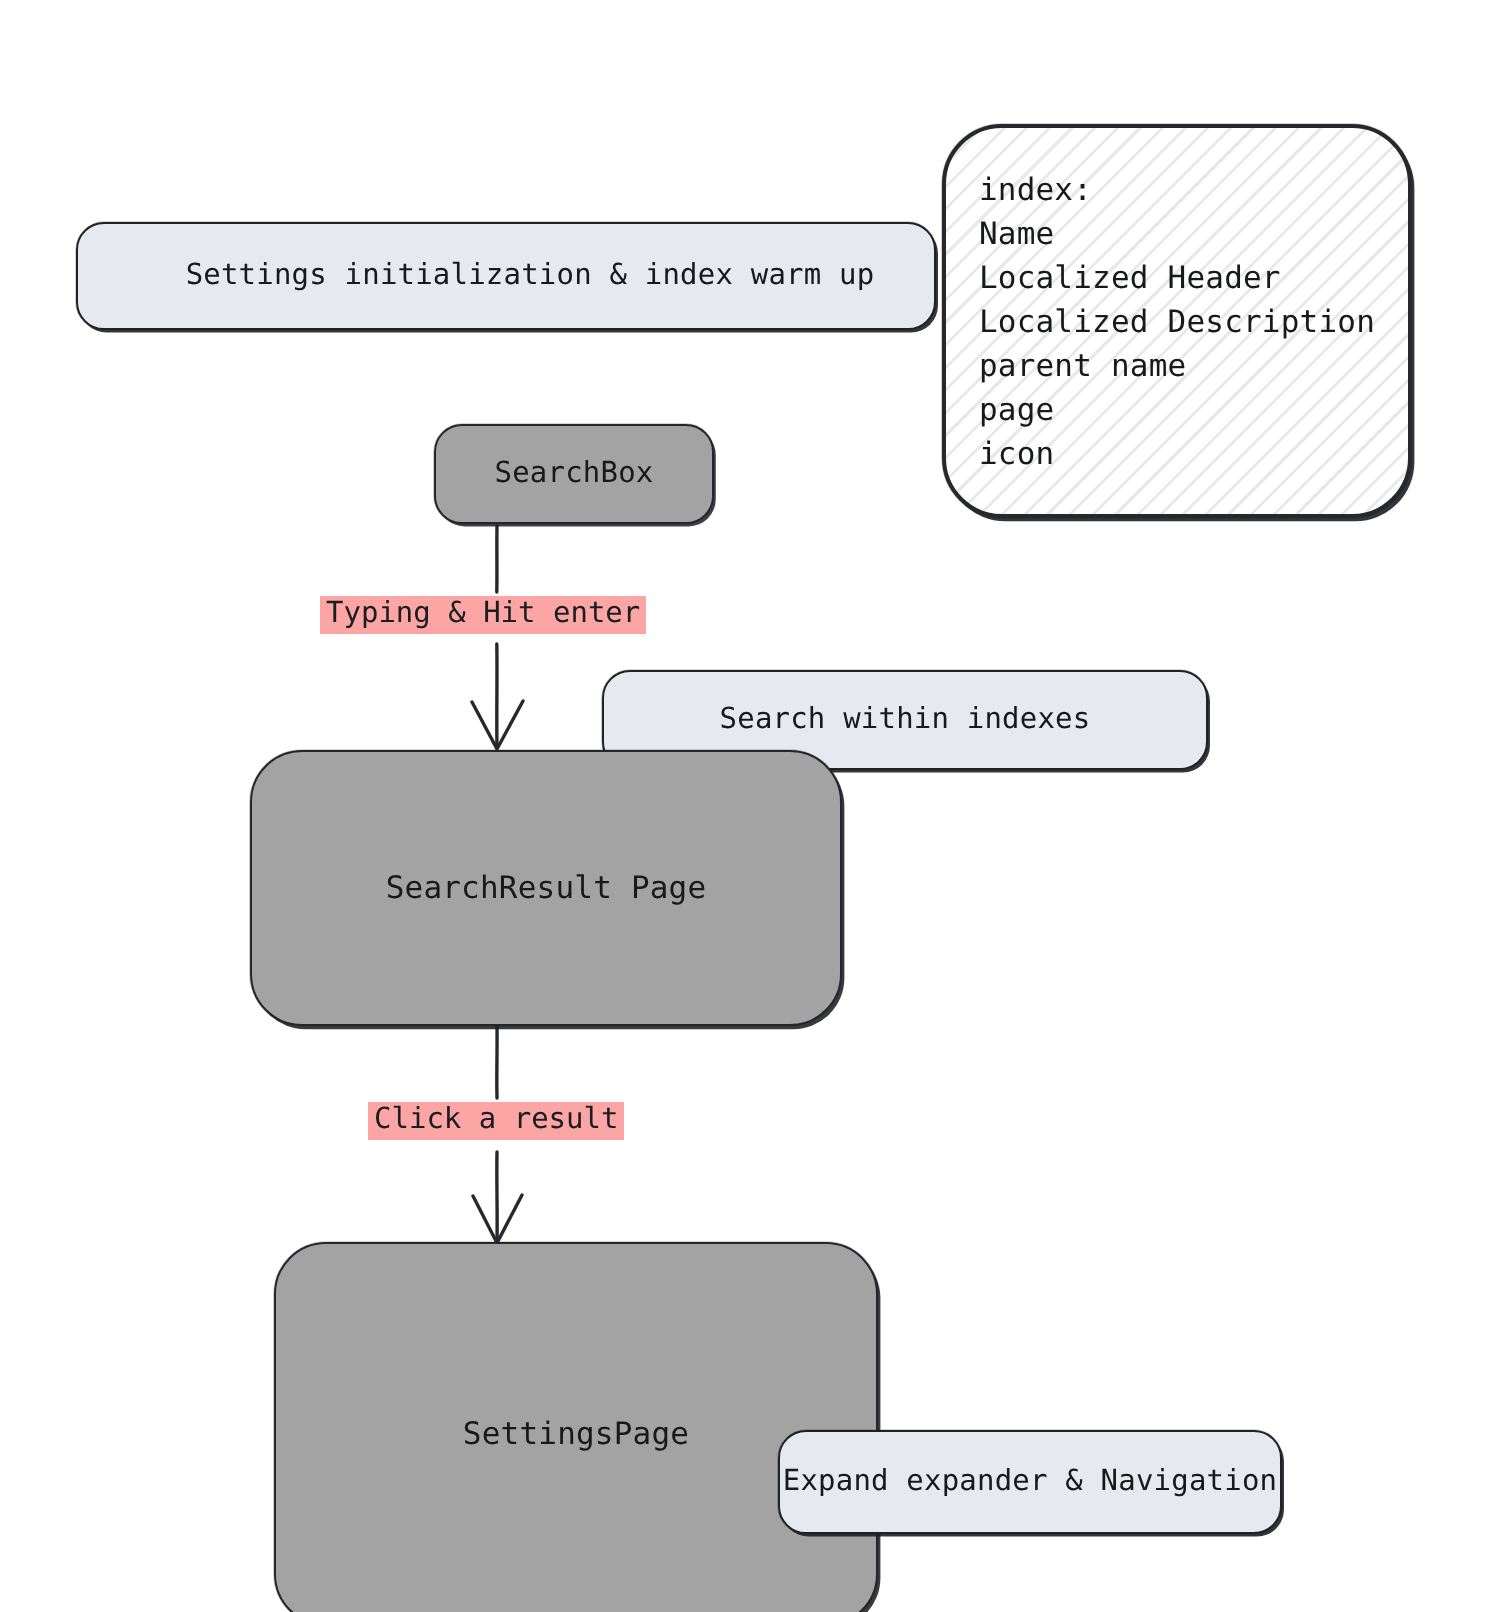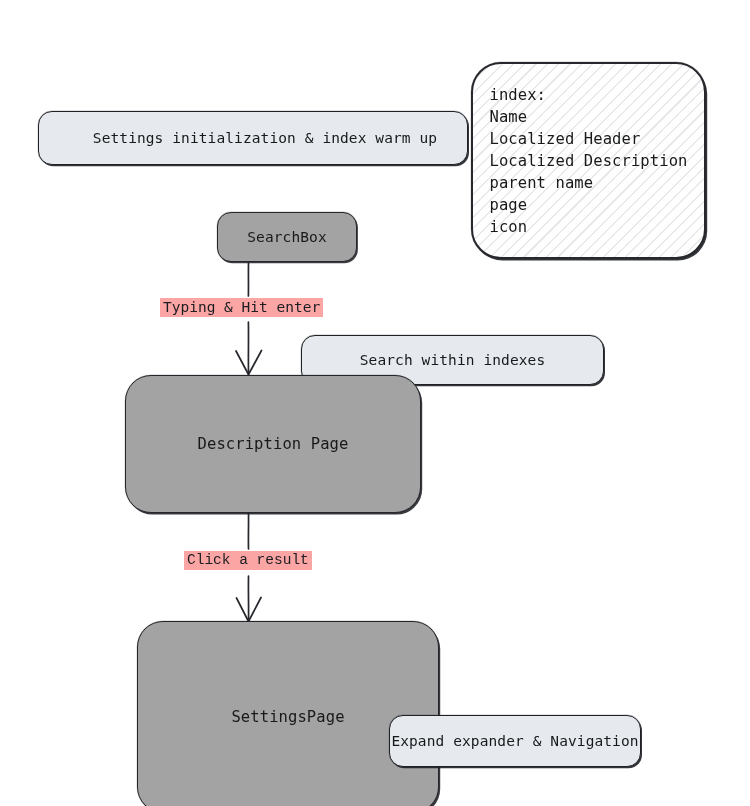--- a/index.html
+++ b/index.html
@@ -139,24 +139,24 @@
 
 <div class="edge-label" style="left:160px; top:298px;">
   <span>Typing &amp; Hit enter</span>
 </div>
 
 <div class="node node-note" style="left:301px; top:322px; width:303px; height:50px;margin-top:13px;">
   <span class="node-label">Search within indexes</span>
 </div>
 
 <div class="node node-process" style="left:100px; top:375px; width:296px; height:138px;">
-  <span class="node-label">Description Page</span>
+  <span class="node-label">SearchResult Page</span>
 </div>
 
-<div class="edge-label" style="left:184px; top:551px;font-family:Liberation Mono, monospace;">
+<div class="edge-label" style="left:184px; top:551px;">
   <span>Click a result</span>
 </div>
 
 <div class="node node-process" style="left:112px; top:621px; width:302px; height:192px;">
   <span class="node-label">SettingsPage</span>
 </div>
 
 <div class="node node-note" style="left:389px; top:715px; width:252px; height:52px; z-index:5;">
   <span class="node-label">Expand expander &amp; Navigation</span>
 </div>

